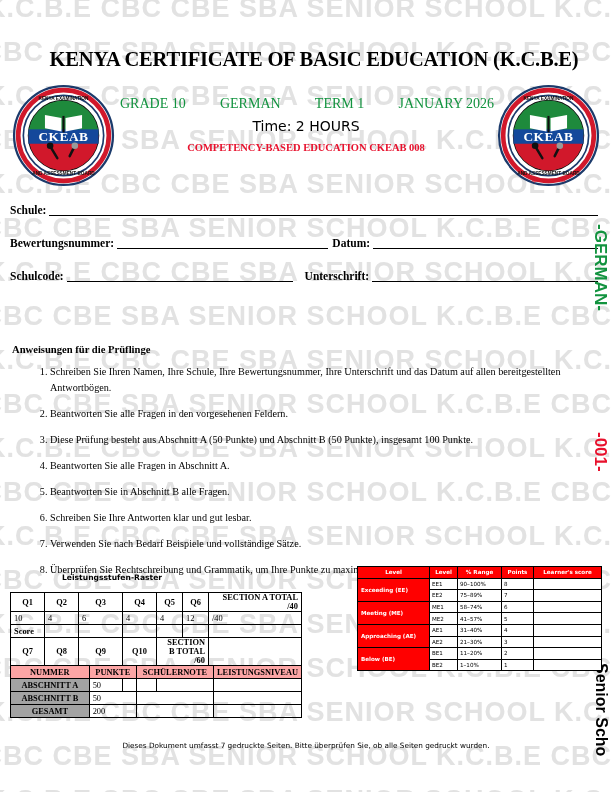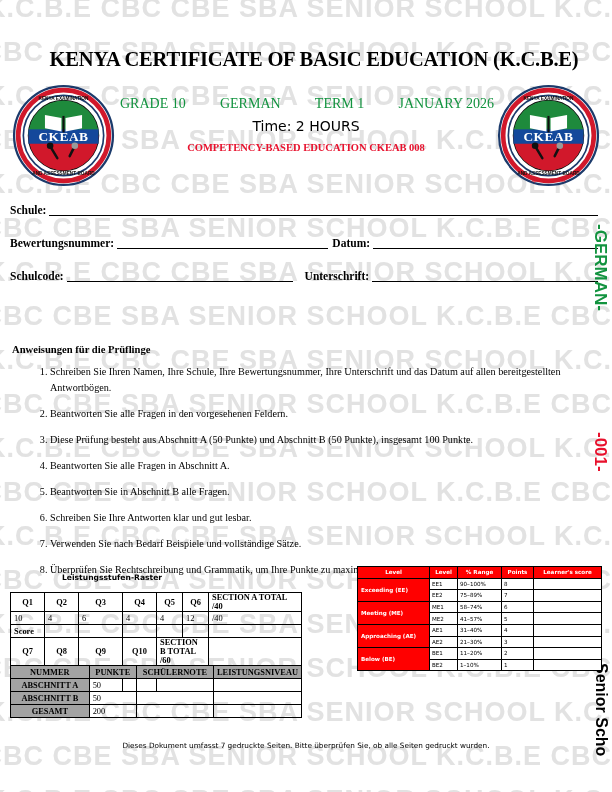--- a/index.html
+++ b/index.html
@@ -144,36 +144,36 @@
     font-size:8.4px;
   }
   #marks-table td{
     border:1px solid #000;
     height:13px;
     padding:0 3px;
     color:#000;
   }
   #marks-table td.hd{ font-weight:bold; text-align:center; }
   #marks-table td.lab{ font-weight:bold; }
-  #marks-table td.tot{ font-weight:bold; text-align:left; }
+  #marks-table td.tot{ font-weight:bold; text-align:right; }
 
   #summary-table{
     position:absolute; top:665px; left:10px;
     width:292px;
     font-family:"Liberation Serif", serif;
     font-size:8.4px;
   }
   #summary-table td{
     border:1px solid #000;
     height:13px;
     padding:0 3px;
     color:#000;
   }
   #summary-table td.gh{
-    background:#a3a3a3;
+    background:#fca5a5;
     font-weight:bold;
     text-align:center;
   }
   #summary-table td.gl{
     background:#a3a3a3;
     font-weight:bold;
     text-align:center;
   }
 
   #rubric-table{

